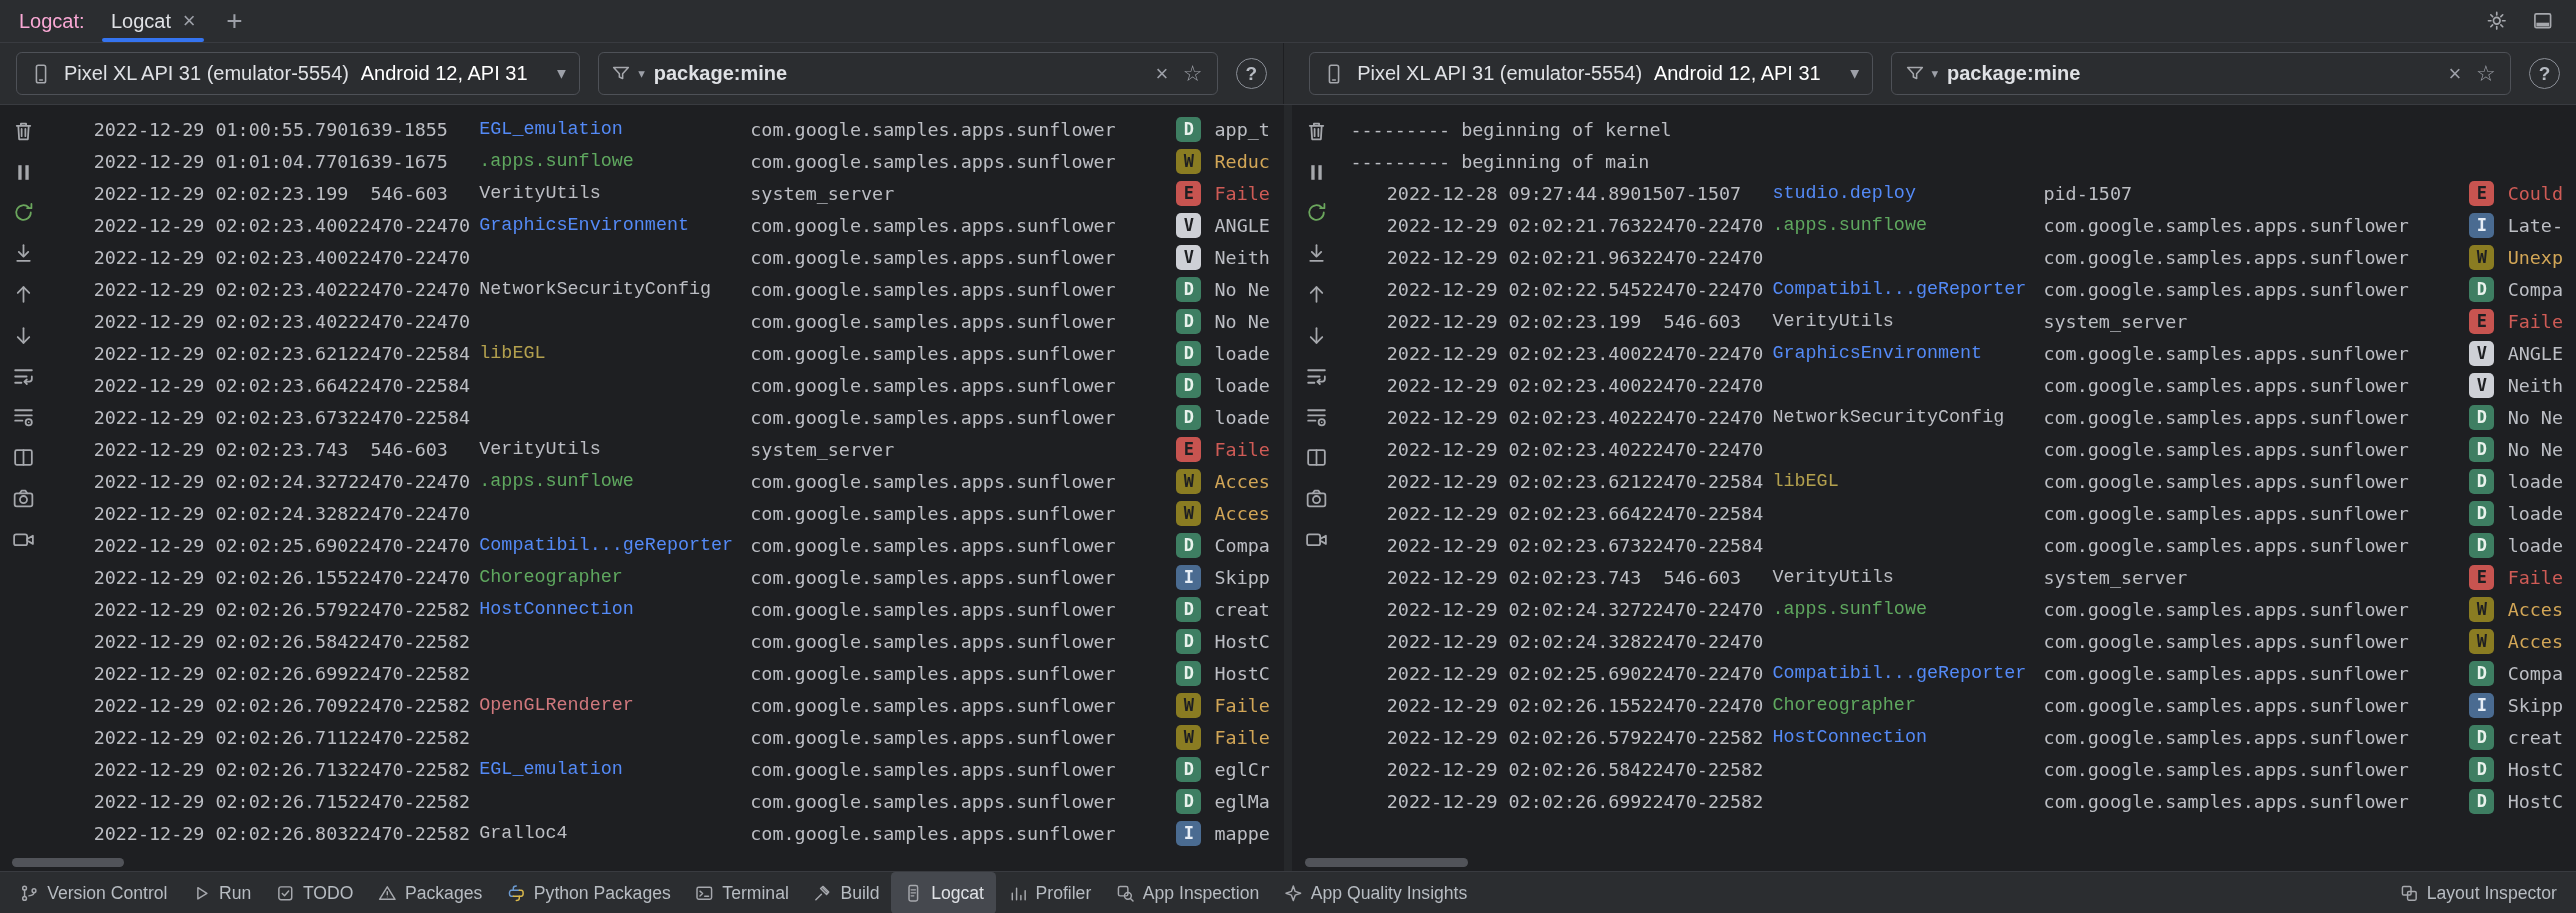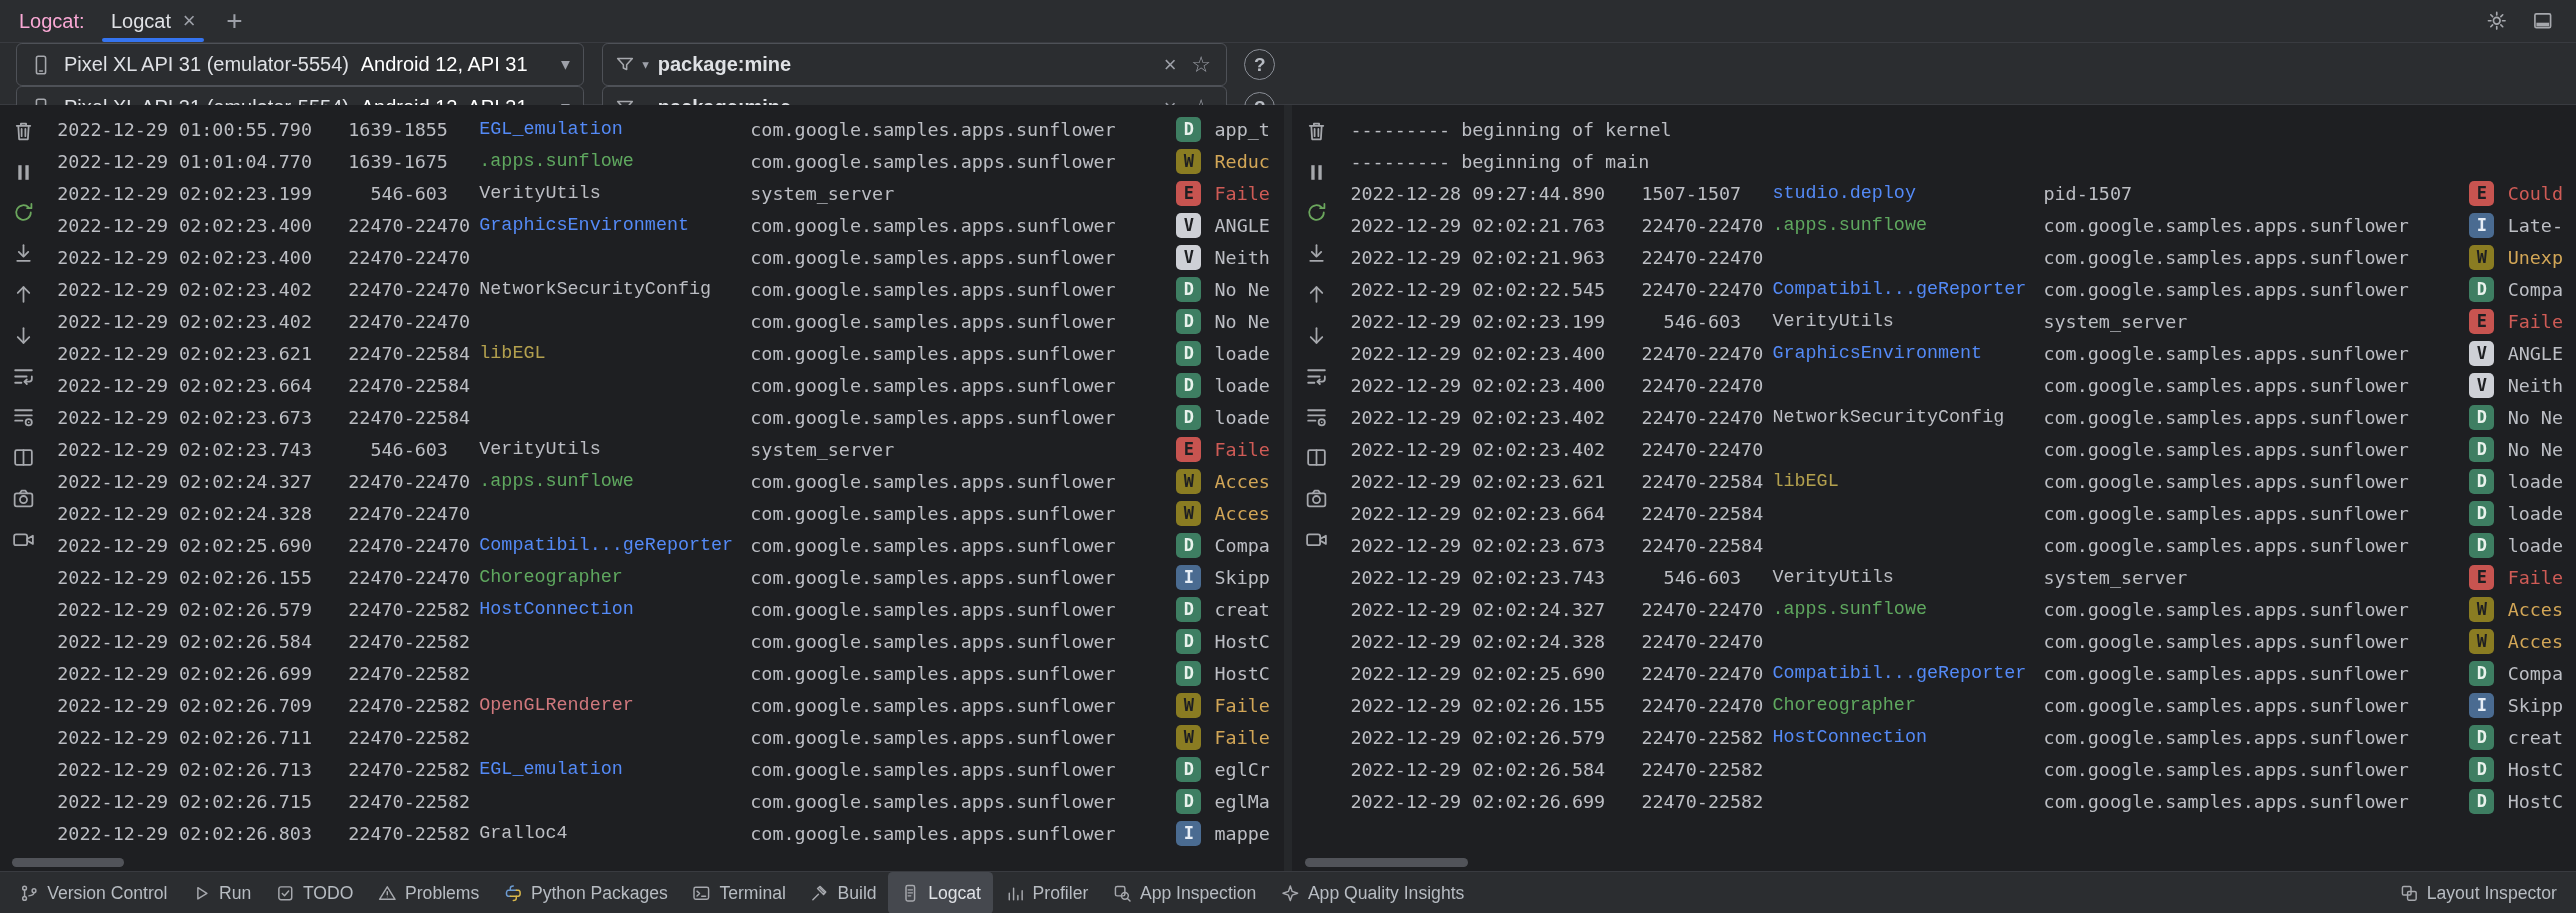--- a/index.html
+++ b/index.html
@@ -13,21 +13,21 @@
   .tab { position:relative; height:100%; display:flex; align-items:center; gap:11.8px;
     padding:0 16px; font-size:20px; color:#DFE1E5; cursor:default; }
   .tab.active::after { content:""; position:absolute; left:7.4px; right:7.4px; bottom:0;
     height:4.4px; border-radius:2.2px; background:#3574F0; }
   .tab .close { color:#9DA0A8; font-size:22px; line-height:1; }
   .add-tab { font-size:28px; color:#9DA0A8; padding:0 14.7px; line-height:1; }
   .tabbar-right { margin-left:auto; display:flex; align-items:center; gap:22px; padding-right:22px; }
   .tabbar-right span svg { width:23.5px; height:23.5px; display:block; }
 
   
-  .toolbar-row { height:62px; background:#2B2D30; border-bottom:0.7px solid #393B40; display:flex;flex-direction:column; }
+  .toolbar-row { height:62px; background:#2B2D30; border-bottom:0.7px solid #393B40; display:flex; }
   .pane-toolbar { flex:1 1 0; min-width:0; display:flex; align-items:center; gap:17.6px; padding:0 16px; }
   .toolbar-split { width:10.3px; border-left:0.7px solid #1E1F22; }
   .combo { flex:0 1 568px; min-width:0; height:43px; display:flex; align-items:center; gap:11.8px;
     border:0.7px solid #4E5157; border-radius:5.9px; padding:0 13.2px; background:#2B2D30; font-size:20px; }
   .combo-name { color:#DFE1E5; white-space:nowrap; overflow:hidden; }
   .combo-detail { color:#ffffff; white-space:nowrap; overflow:hidden; }
   .combo .chevron { margin-left:auto; color:#9DA0A8; font-size:17.6px; }
   .ticon svg { width:22px; height:22px; display:block; flex:none; }
   .filter { flex:0 1 625px; min-width:0; height:43px; display:flex; align-items:center; gap:8.8px;
     border:0.7px solid #4E5157; border-radius:5.9px; padding:0 11.8px; background:#2B2D30; font-size:20px; }
@@ -41,21 +41,21 @@
   .content-row { height:766px; display:flex; }
   .pane-body { flex:1 1 0; min-width:0; display:flex; position:relative; background:#1E1F22; overflow:hidden; }
   .pane-split { width:10.3px; background:#26282B; border-left:0.7px solid #1E1F22; border-right:0.7px solid #1E1F22; }
   .vtoolbar { width:47px; flex:none; display:flex; flex-direction:column; align-items:center;
     padding-top:10.3px; gap:8.8px; }
   .vtb-btn { width:32px; height:32px; display:flex; align-items:center; justify-content:center; border-radius:5.9px; }
   .vtb-btn svg { width:25px; height:25px; display:block; }
   .log { flex:1; min-width:0; padding:8.8px 0 0 10.3px; overflow:hidden;
     font-family:"DejaVu Sans Mono", monospace; font-size:18.4px; color:#BCBEC4; }
   .log-row { display:flex; align-items:center; height:32px; white-space:pre; }
-  .c-time { flex:none; width:291px; overflow:hidden; }
+  .c-time { flex:none; width:291px; overflow:hidden;text-align:right; }
   .c-pid  { flex:none; width:131px; overflow:hidden; }
   .c-tag  { flex:none; width:271px; overflow:hidden;font-family:Liberation Mono, monospace; }
   .c-pkg  { flex:none; width:426px; overflow:hidden; }
   .c-lvl  { flex:none; width:25px; height:25px; margin-right:13.2px; border-radius:5.1px;
     font-weight:bold; font-size:17px; line-height:25px; text-align:center; }
   .c-msg  { flex:1 1 0; min-width:0; overflow:hidden; }
   .c-banner { color:#BCBEC4; }
   .hscroll { position:absolute; bottom:4.4px; height:8.8px; border-radius:4.4px; background:#5A5D63; opacity:.85; }
   .hs-1 { left:11.8px; width:112px; }
   .hs-2 { left:11.8px; width:163px; }
@@ -436,21 +436,21 @@
         <span>TODO</span>
       </div>
       <div class="status-item">
         <span class="sicon">
           <svg viewBox="0 0 24 24" fill="none" stroke="#A6A8AD" stroke-width="1.7" stroke-linecap="round" stroke-linejoin="round">
             <path d="M12 4.5L21 19H3z"></path>
             <path d="M12 10.2v3.6"></path>
             <circle cx="12" cy="16.4" r="0.6" fill="#A6A8AD" stroke="none"></circle>
           </svg>
         </span>
-        <span>Problems</span>
+        <span>Packages</span>
       </div>
       <div class="status-item">
         <span class="sicon">
           <svg viewBox="0 0 24 24" fill="none" stroke="#A6A8AD" stroke-width="1.7" stroke-linecap="round" stroke-linejoin="round">
             <path d="M12 3.5c-2.8 0-3.5 1.2-3.5 2.6v2.4h7" stroke="#6C9BD2"></path>
             <path d="M8.5 8.5H6.3C4.9 8.5 4 9.8 4 12s.9 3.5 2.3 3.5h2.2" stroke="#6C9BD2"></path>
             <path d="M12 20.5c2.8 0 3.5-1.2 3.5-2.6v-2.4h-7" stroke="#D9B84C"></path>
             <path d="M15.5 15.5h2.2c1.4 0 2.3-1.3 2.3-3.5s-.9-3.5-2.3-3.5h-2.2" stroke="#D9B84C"></path>
           </svg>
         </span>

